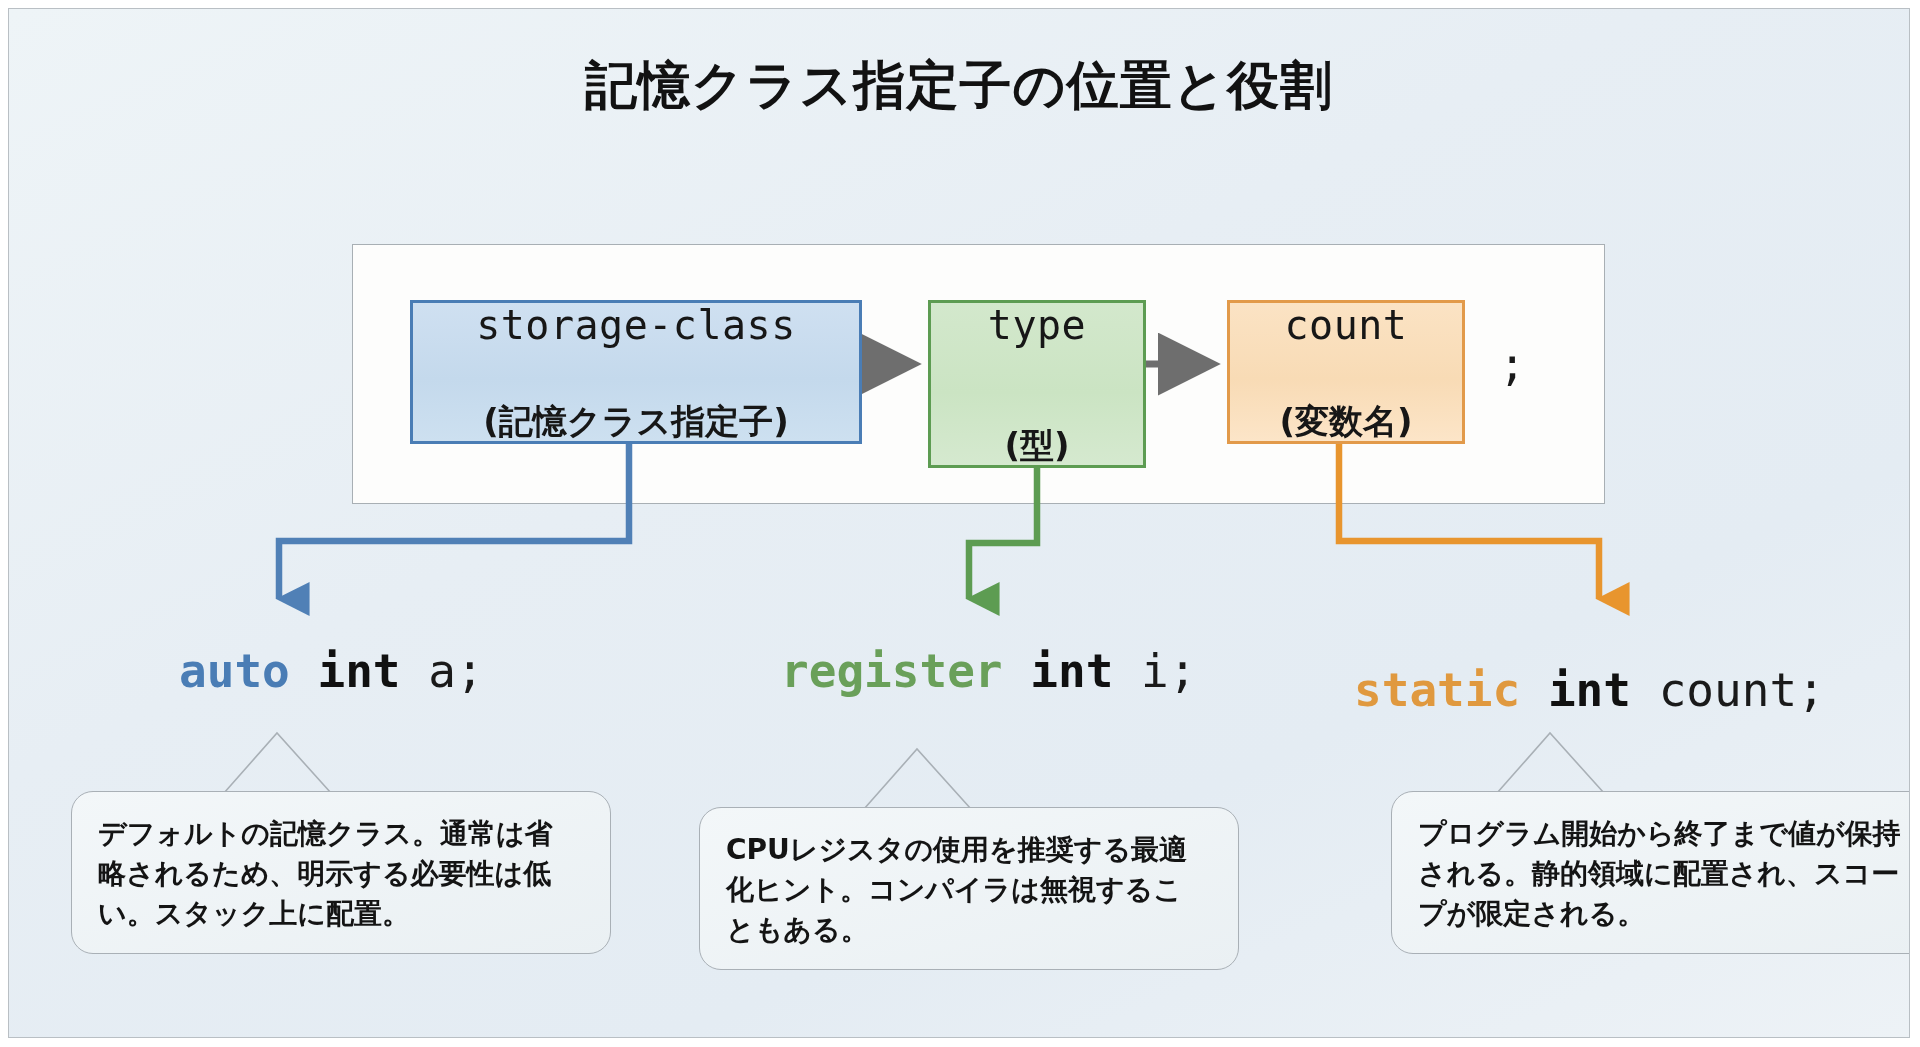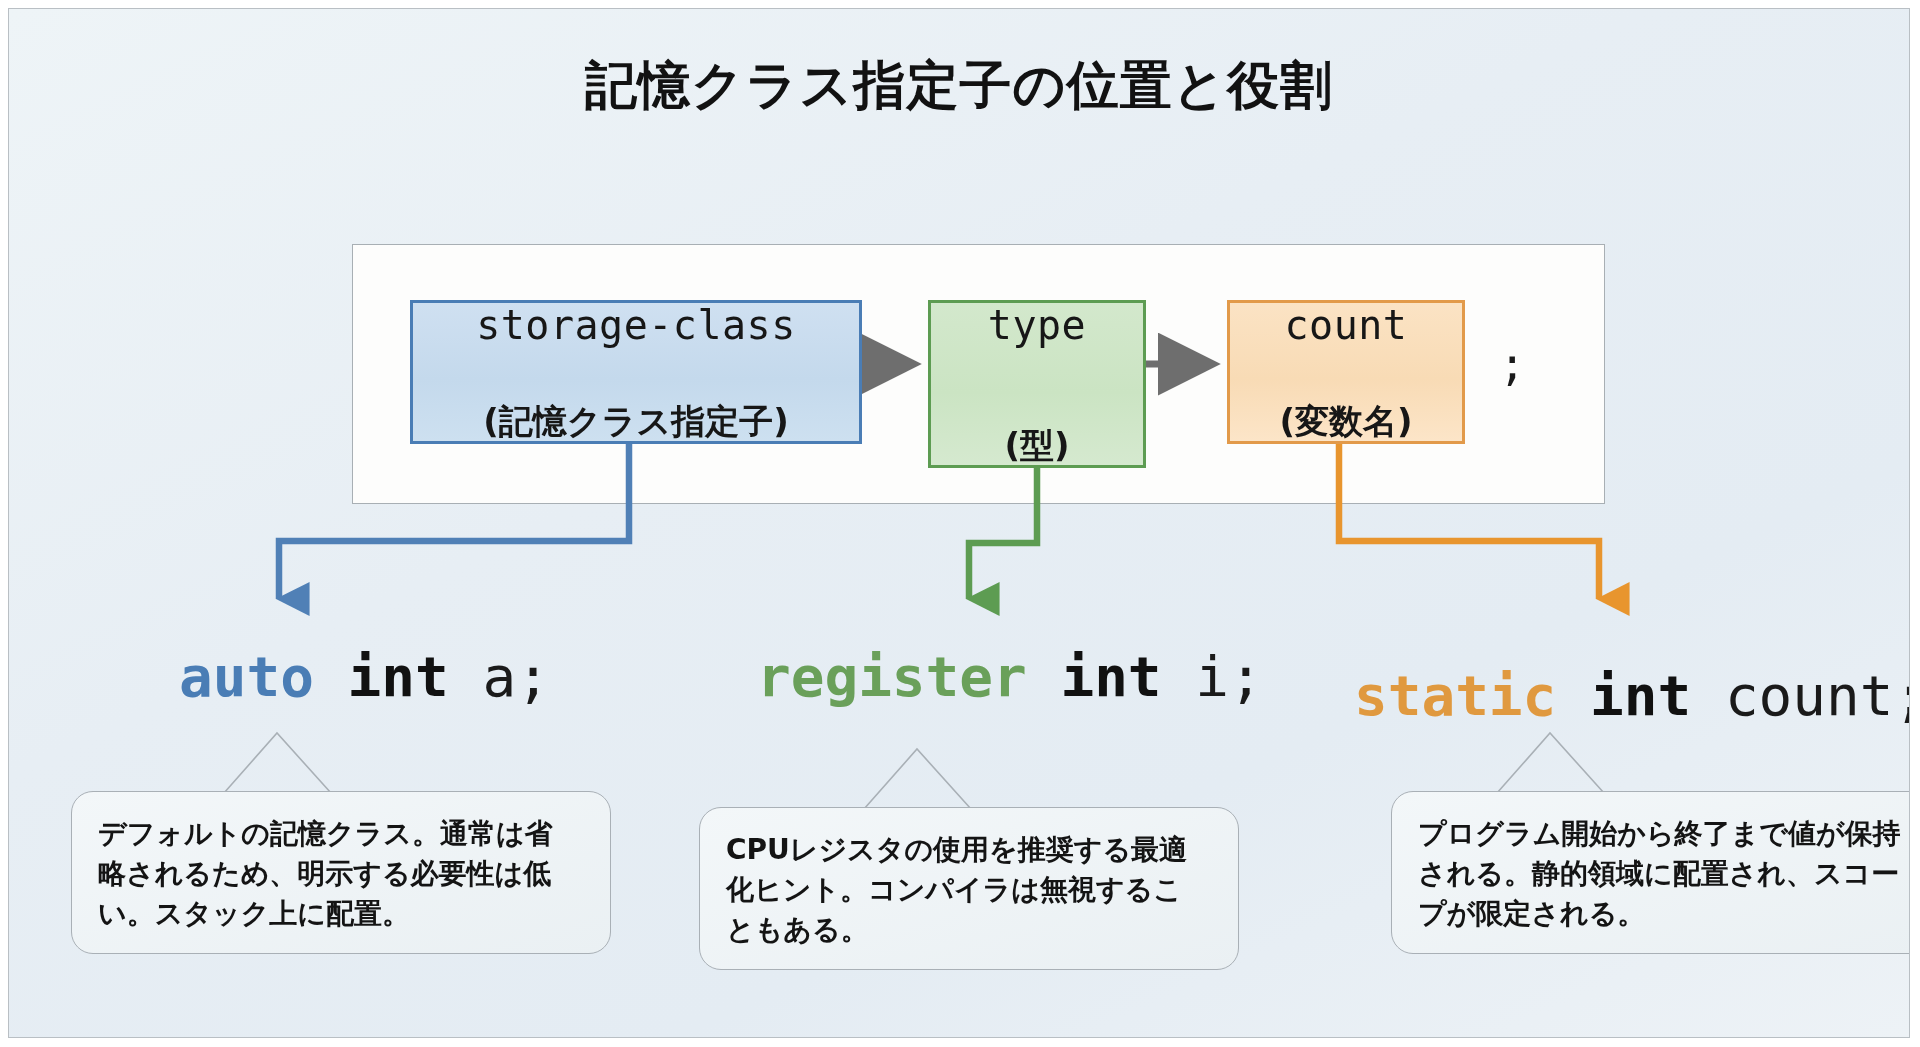--- a/index.html
+++ b/index.html
@@ -122,29 +122,29 @@
     width: 1902px;
     height: 1030px;
     pointer-events: none;
     z-index: 3;
   }
 
   
   .code-line {
     position: absolute;
     font-family: "DejaVu Sans Mono", "Liberation Mono", monospace;
-    font-size: 56px;
+    font-size: 46px;
     white-space: pre;
     z-index: 6;
   }
   .kw { font-weight: 700; }
   .ty { font-weight: 700; color: #111111; }
   .id { font-weight: 400; color: #1a1a1a; }
   #code-auto     { left: 170px;  top: 635px; }
-  #code-register { left: 748px;  top: 635px; text-align: right; }
+  #code-register { left: 772px;  top: 635px; text-align: right; }
   #code-static   { left: 1345px; top: 654px; }
 
   
   .bubble {
     position: absolute;
     box-sizing: border-box;
     border: 1.5px solid #a9b0b6;
     border-radius: 22px;
     background: linear-gradient(165deg, #f3f7f9 0%, #eaf0f3 100%);
     padding: 22px 36px 20px 26px;

